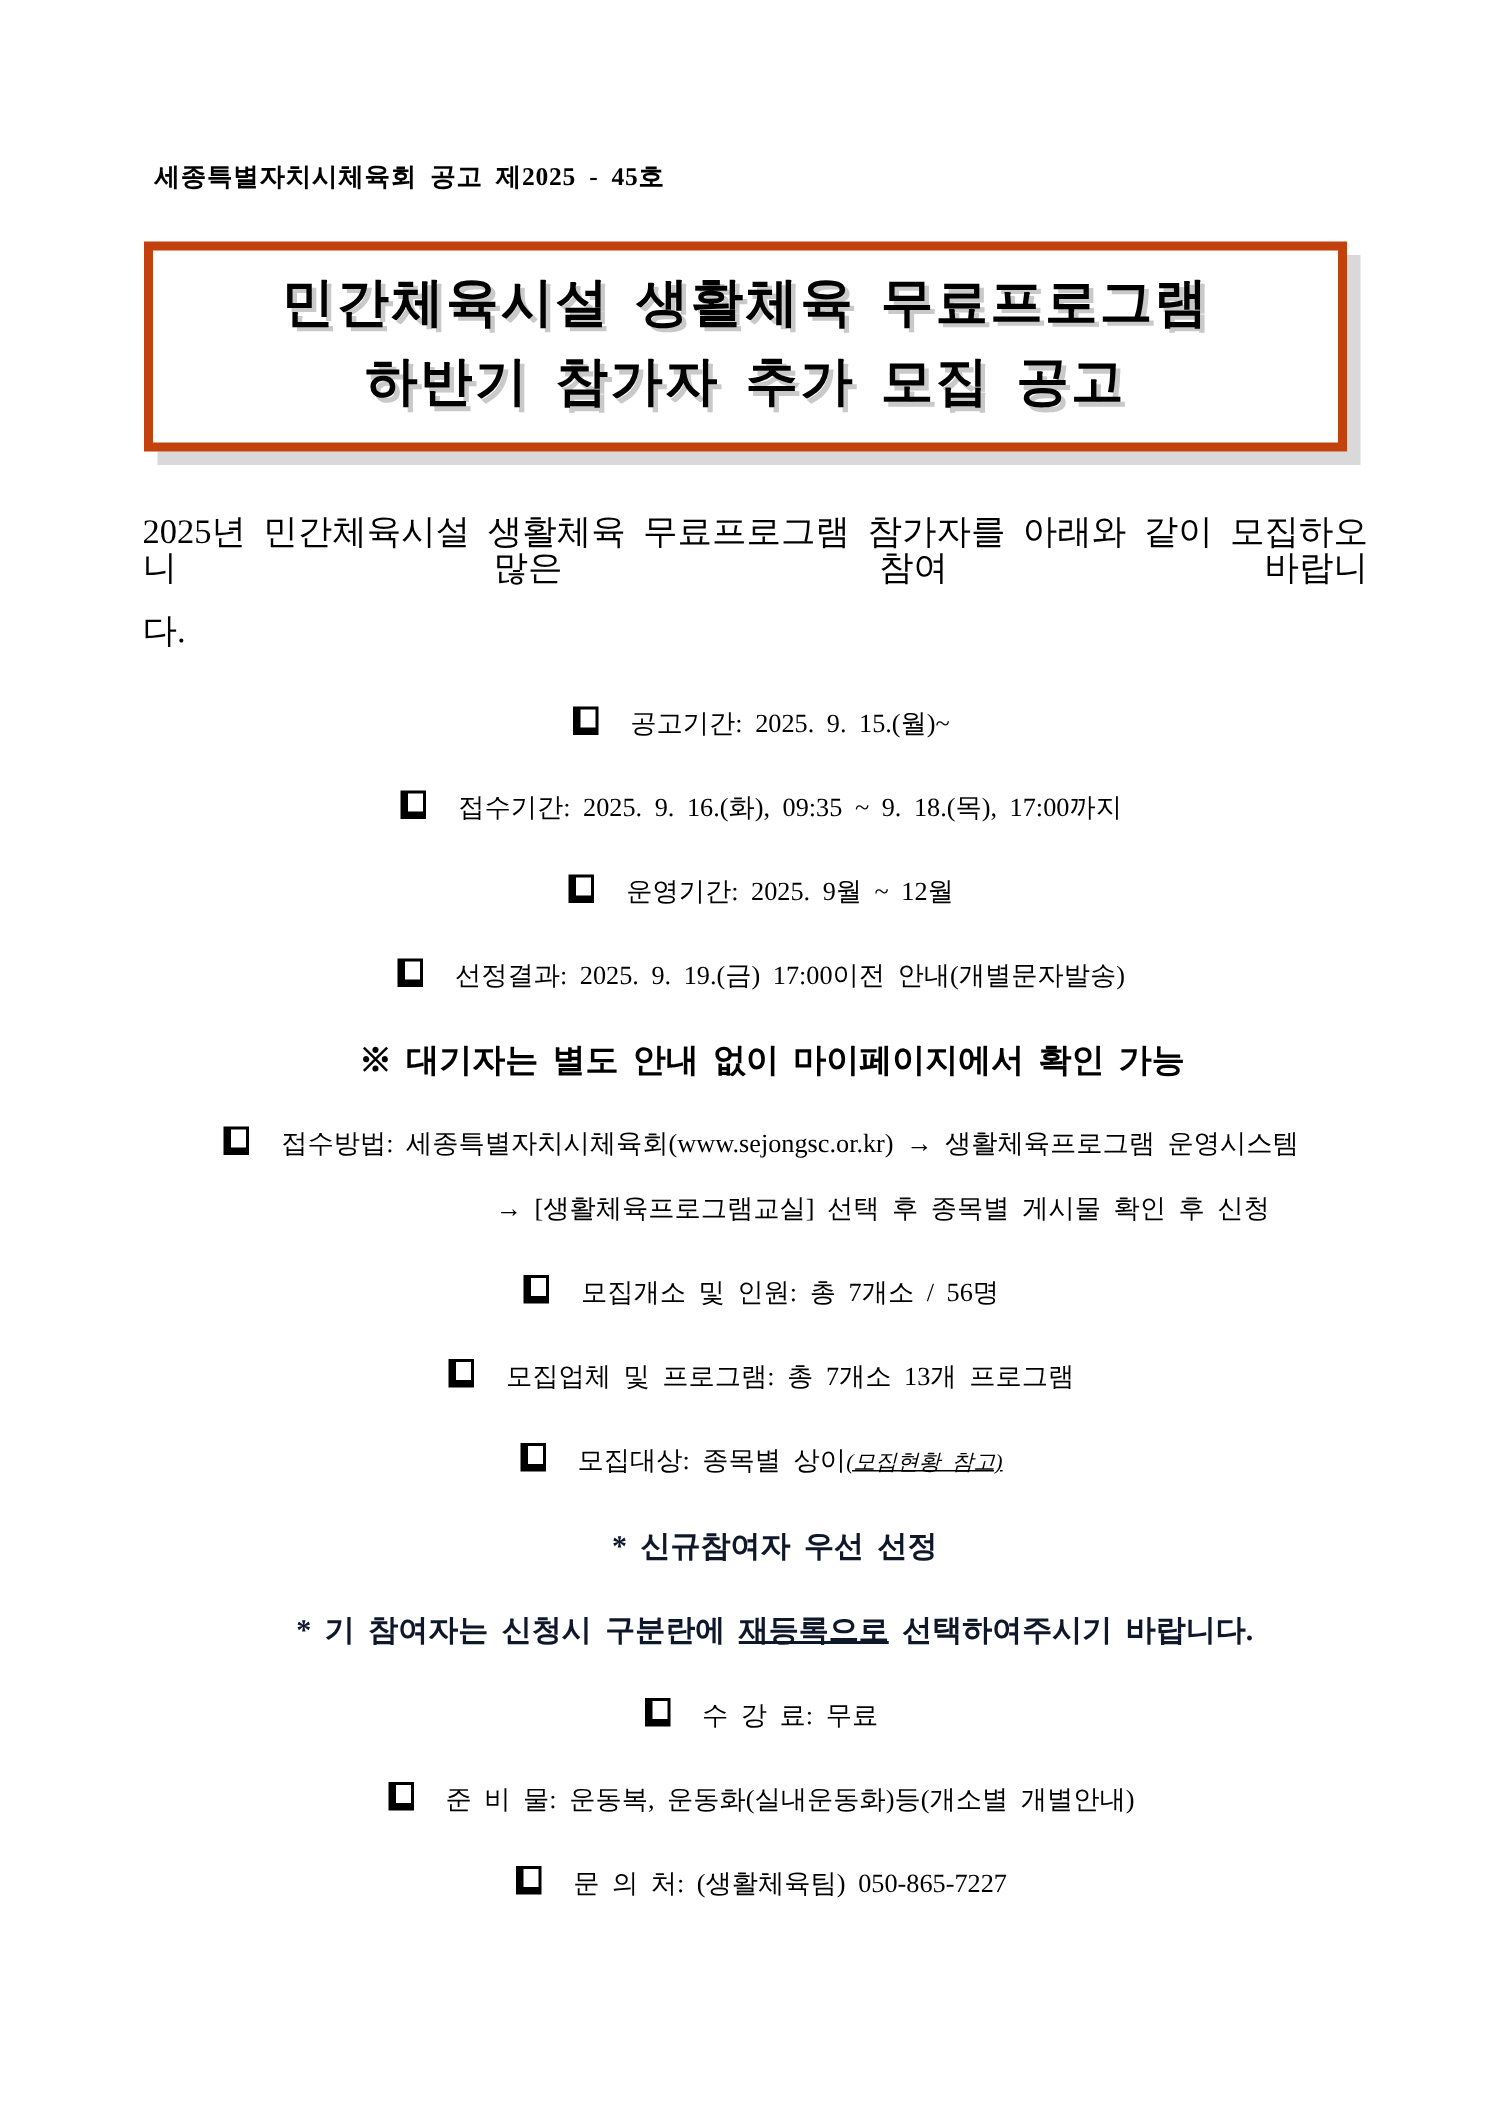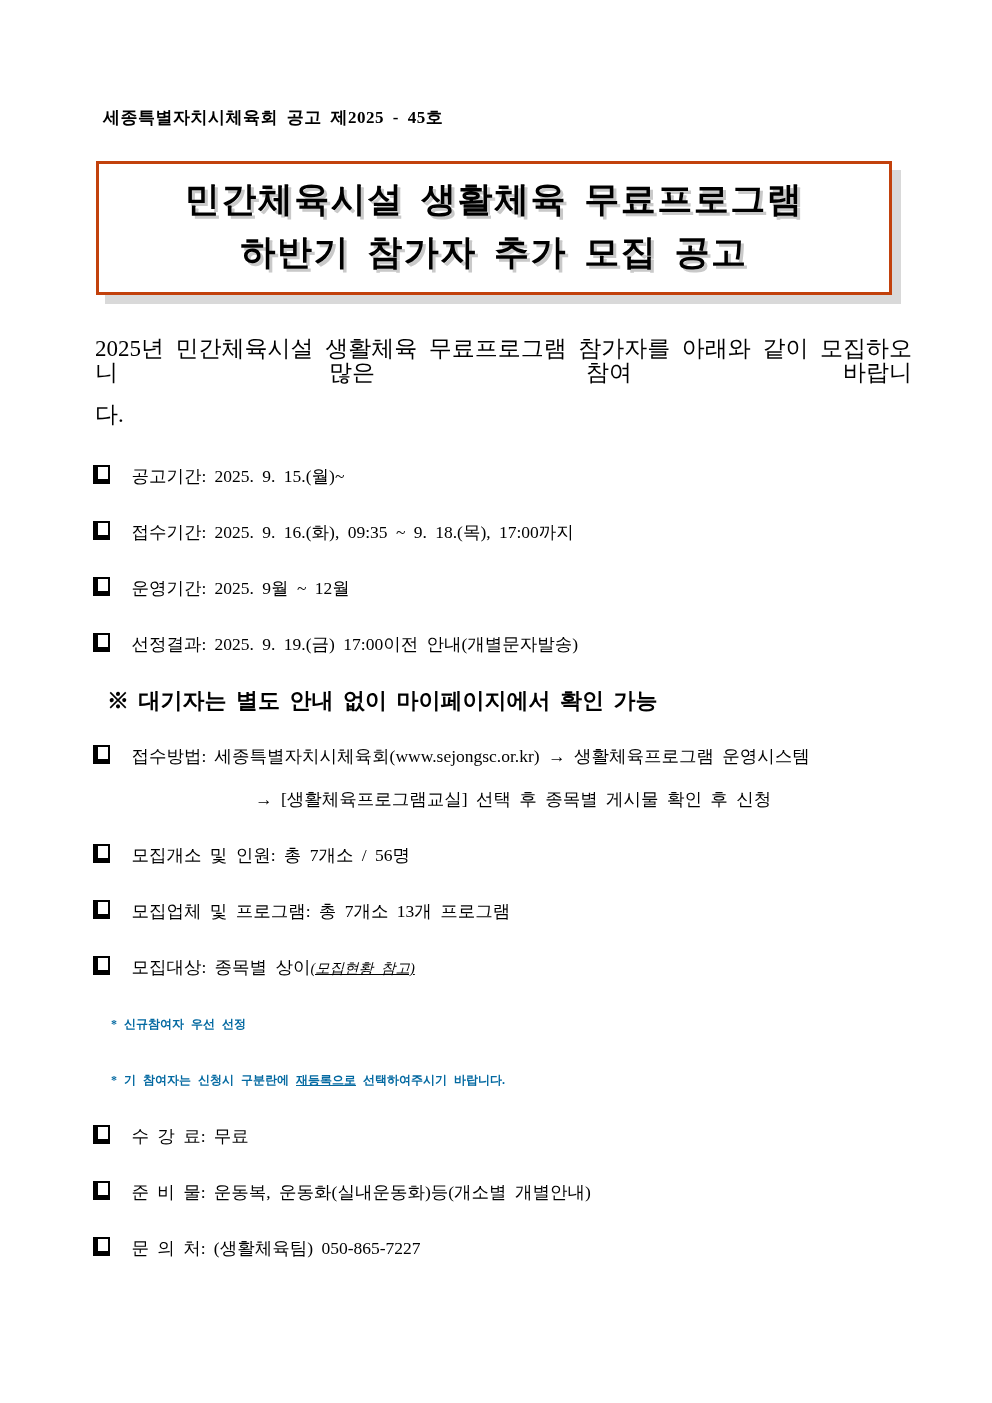--- a/index.html
+++ b/index.html
@@ -19,21 +19,21 @@
     padding-top: 106px;
     margin-left: 103px;
     font-size: 17px;
     font-weight: bold;
     letter-spacing: 0.5px;
     word-spacing: 4px;
   }
   .title-box {
     margin: 32px 0 0 96px;
     width: 790px;
-    border: 3px solid #c2410c;
+    border: 6px solid #c2410c;
     background: #ffffff;
     box-shadow: 9px 9px 0 #d9d9d9;
     text-align: center;
     padding: 8px 0 14px 0;
   }
   .title-line {
     font-family: "Liberation Sans", sans-serif;
     font-weight: 800;
     font-size: 35px;
     line-height: 53px;
@@ -50,20 +50,21 @@
     text-align: justify;
     text-align-last: justify;
     line-height: 24px;
   }
   .intro-line2 {
     margin-top: 18px;
     line-height: 24px;
   }
   .items {
     margin: 38px 70px 0 93px;
+    text-align: center;
   }
   .item {
     font-size: 17.5px;
     line-height: 23px;
     margin-bottom: 33px;
     word-spacing: 4px;
     white-space: nowrap;
   }
   .bullet {
     display: inline-block;
@@ -80,23 +81,23 @@
   }
   .note-wait {
     font-weight: bold;
     font-size: 22px;
     line-height: 23px;
     margin: 0 0 33px 14px;
     word-spacing: 4px;
     white-space: nowrap;
   }
   .red-note {
-    color: #0369a1;
+    color: #0f172a;
     font-weight: bold;
-    font-size: 12px;
+    font-size: 20px;
     line-height: 23px;
     margin: 0 0 33px 18px;
     word-spacing: 4px;
     white-space: nowrap;
   }
   .small-sub {
     font-size: 14.5px;
     font-style: italic;
   }
   .u {

